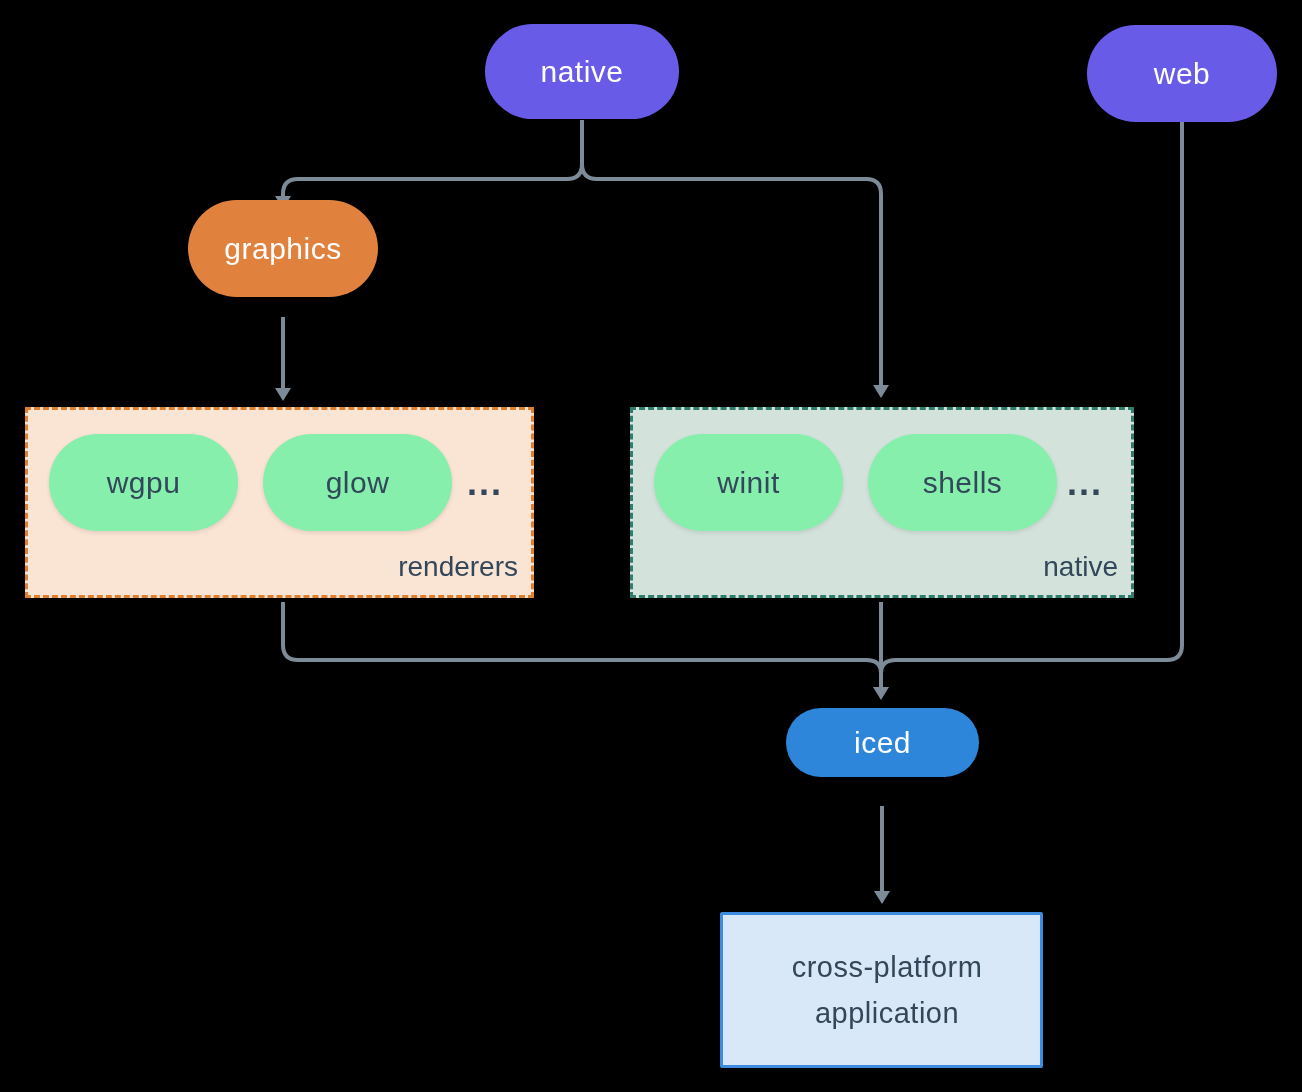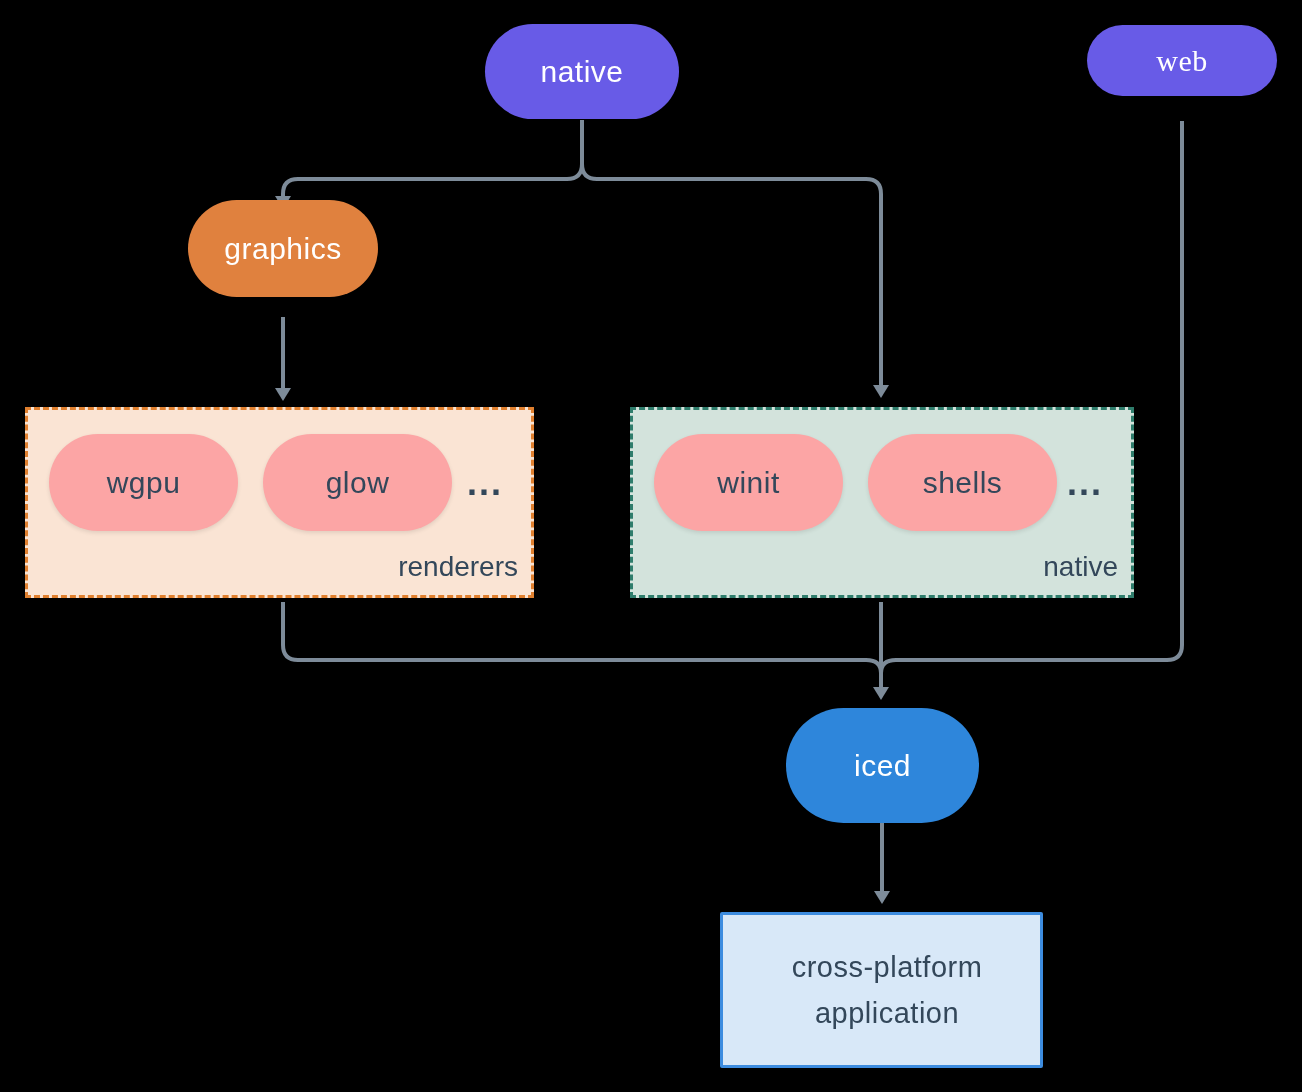--- a/index.html
+++ b/index.html
@@ -30,29 +30,29 @@
     justify-content: center;
     border-radius: 60px;
     font-size: 30px;
     letter-spacing: 0.5px;
     color: #fff;
   }
   .pill.purple { background: #685BE7; }
   .pill.orange { background: #E0813E; }
   .pill.blue   { background: #2E86DB; }
   .pill.white  {
-    background: #fca5a5;
+    background: #86efac;
     color: #33475A;
     box-shadow: 0 2px 4px rgba(0,0,0,0.10);
   }
 
   #node-native   { left: 485px;  top: 24px;  width: 194px; height: 95px; }
-  #node-web      { left: 1087px; top: 25px;  width: 190px; height: 71px; font-family: Liberation Serif, serif; }
+  #node-web      { left: 1087px; top: 25px;  width: 190px; height: 97px; }
   #node-graphics { left: 188px;  top: 200px; width: 190px; height: 97px; }
-  #node-iced     { left: 786px;  top: 708px; width: 193px; height: 115px; }
+  #node-iced     { left: 786px;  top: 708px; width: 193px; height: 69px; }
 
   .group {
     position: absolute;
     box-sizing: border-box;
   }
   #group-renderers {
     left: 25px; top: 407px; width: 509px; height: 191px;
     background: #FAE4D4;
     border: 3px dashed #E0802F;
   }

